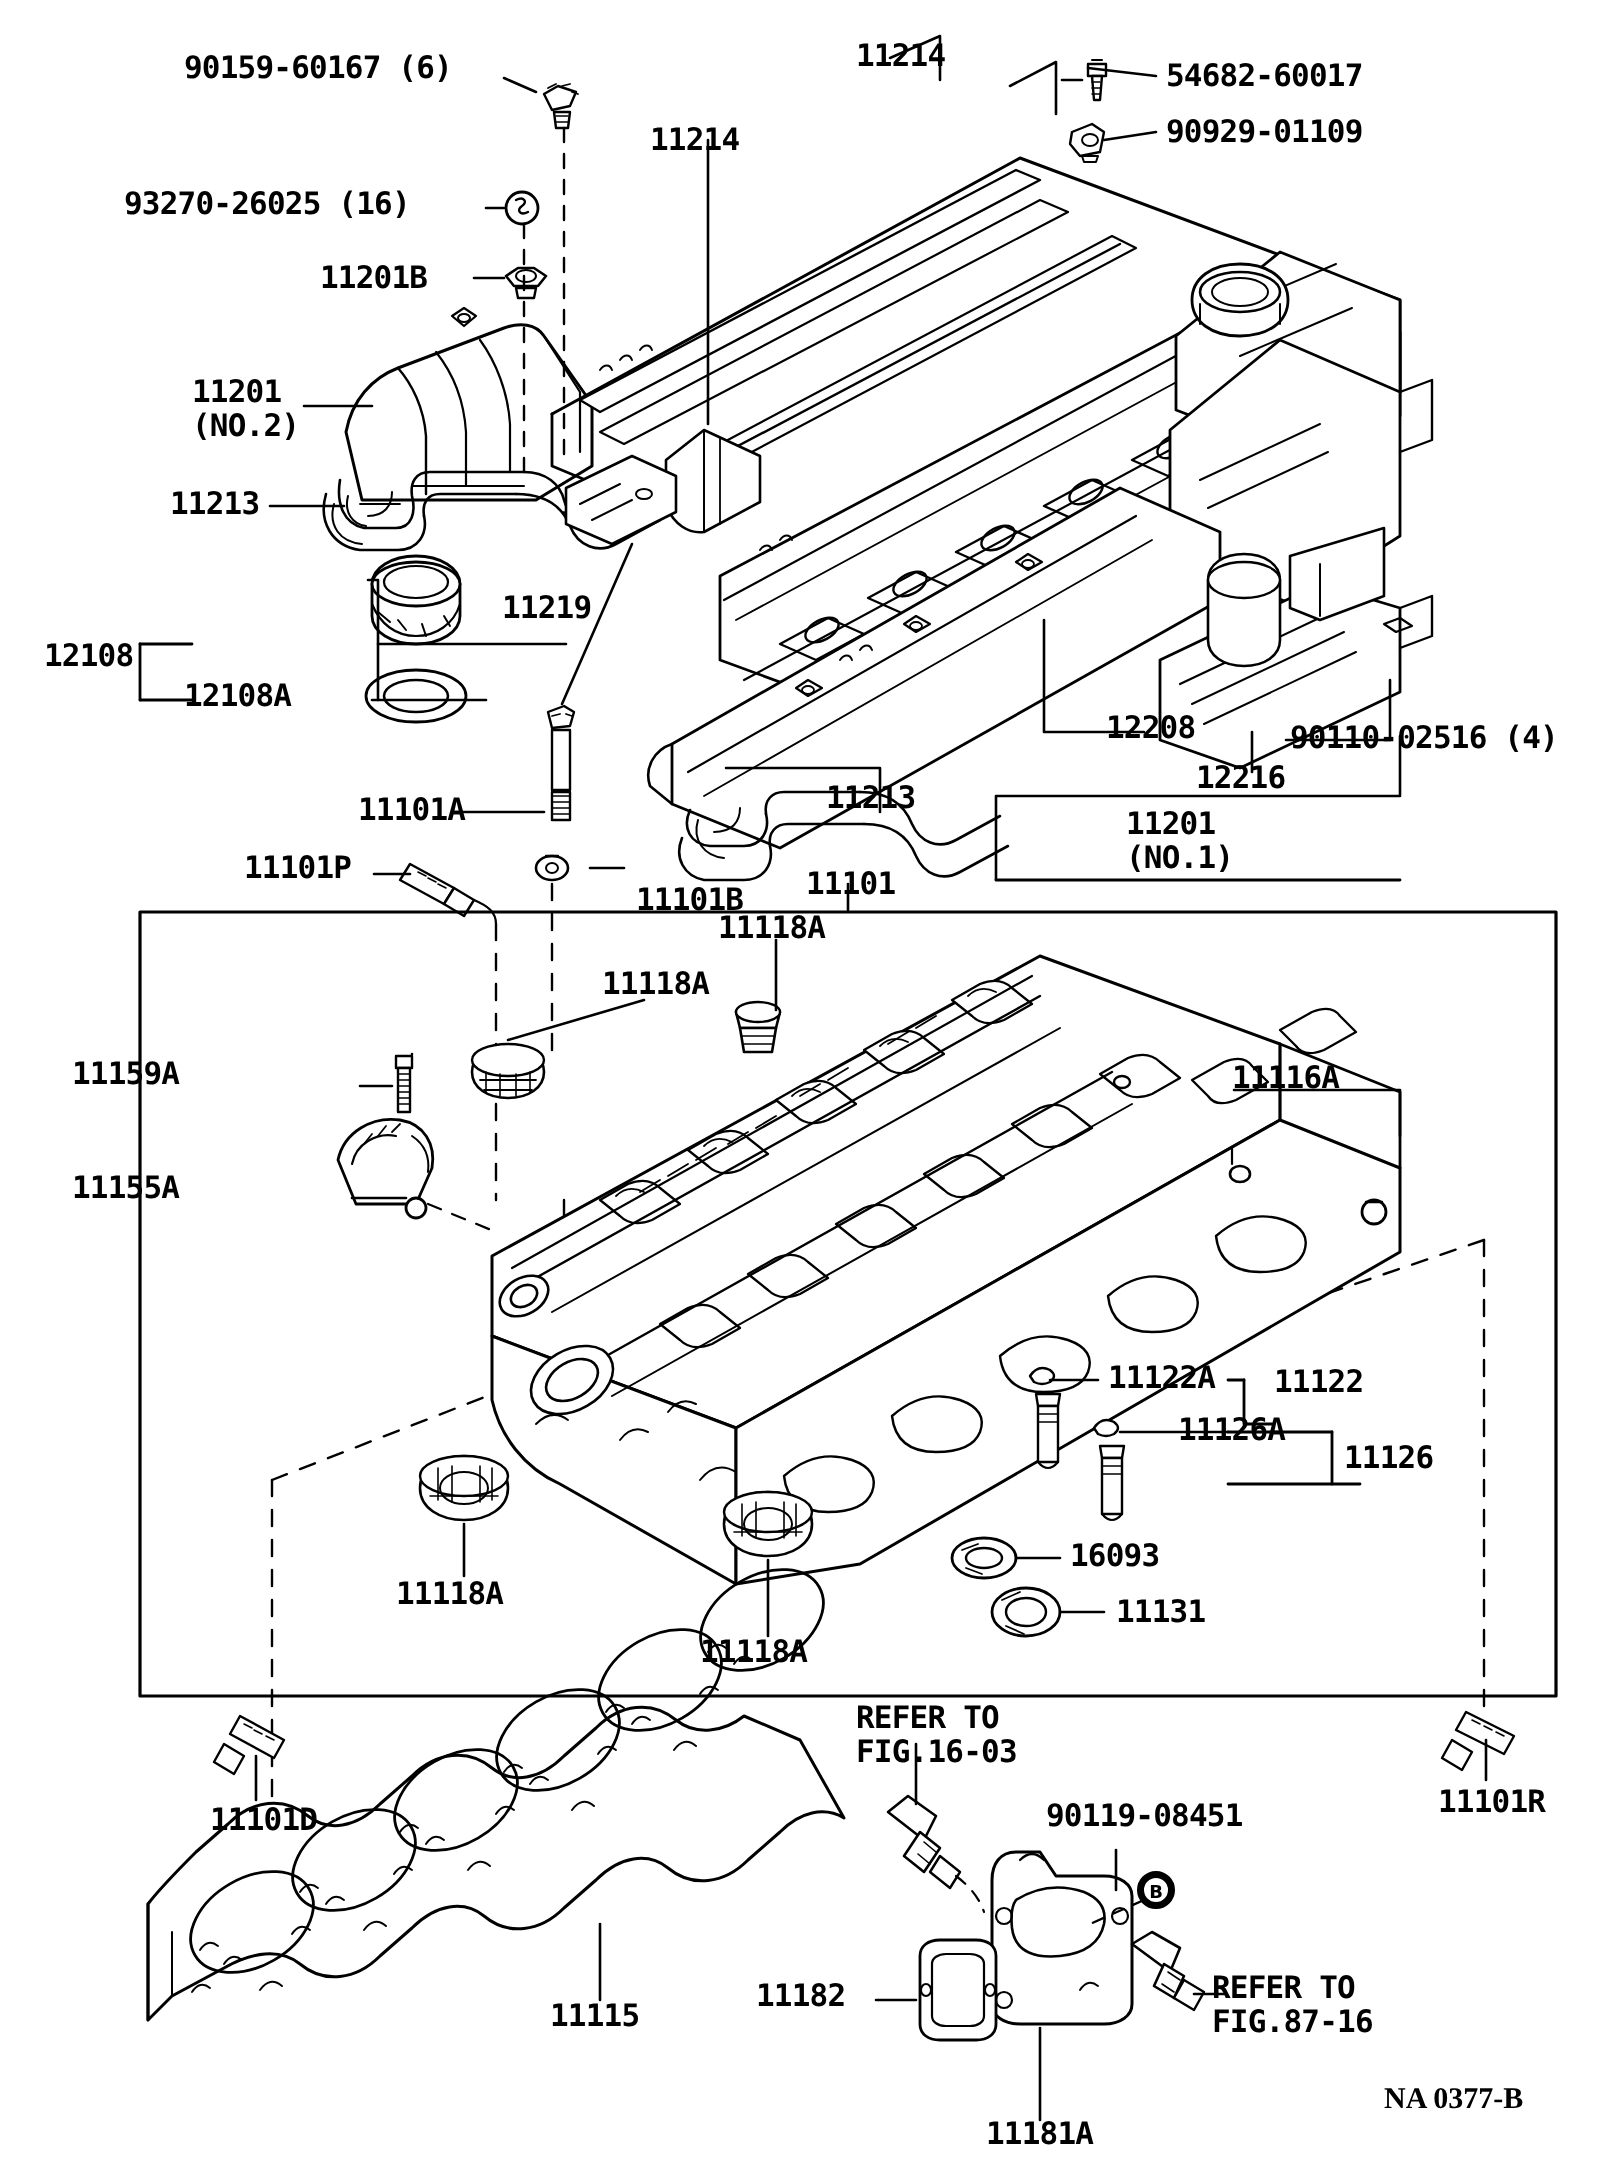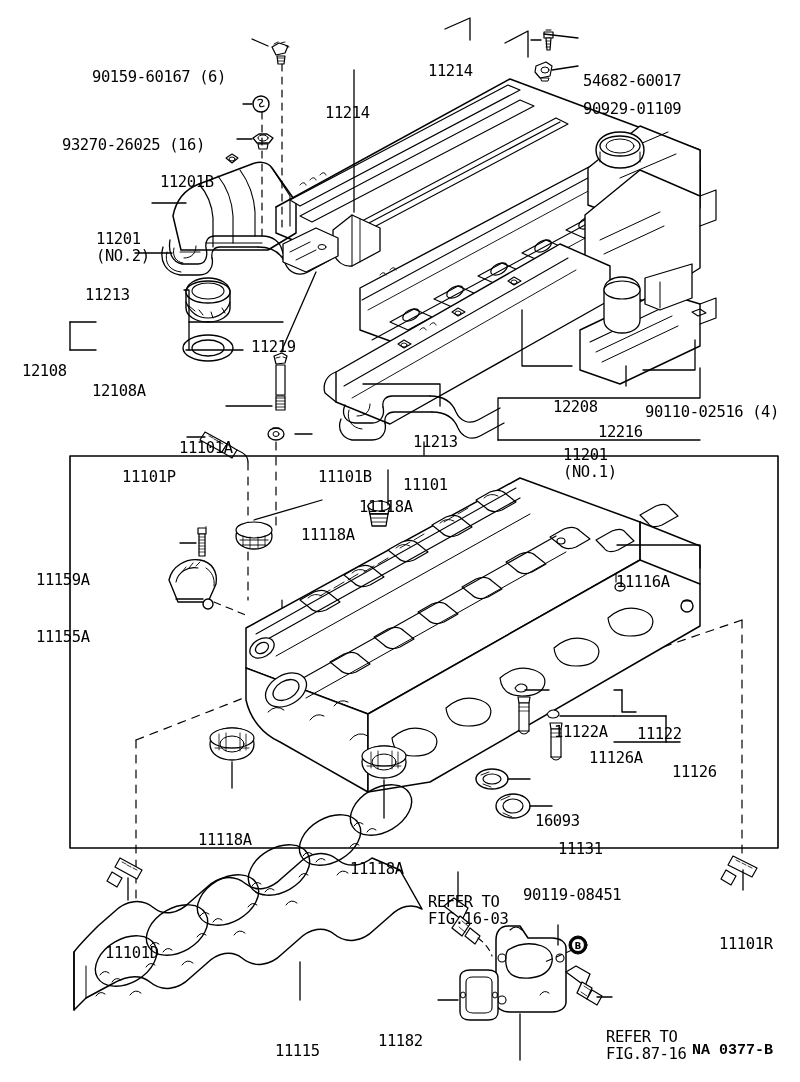--- a/index.html
+++ b/index.html
@@ -6,30 +6,29 @@
   #page{
     position:relative;width:800px;height:1082px;
     background:#ffffff;overflow:hidden;
     font-family:"DejaVu Sans Mono","Liberation Mono",monospace;
   }
   #art{position:absolute;left:0;top:0;width:800px;height:1082px;}
   .lbl{
     position:absolute;
     font-family:"DejaVu Sans Mono","Liberation Mono",monospace;
     font-size:15.5px;
-    font-weight:400;
+    font-weight:700;
     color:#000;
     white-space:pre;
     letter-spacing:-0.4px;
     line-height:17px;
-    margin-top:43px;
   }
   .code{
     position:absolute;
-    font-family:Liberation Mono, monospace;
+    font-family:Liberation Serif, serif;
     font-size:15px;font-weight:700;color:#000;white-space:pre;
     letter-spacing:0px;
   }
 </style>
 </head>
 <body>
 
 <div id="page">
 
   <svg id="art" viewBox="0 0 800 1082">
@@ -609,21 +608,21 @@
   <div class="lbl" style="left:179px; top:397px;">11101A</div>
   <div class="lbl" style="left:413px; top:391px;">11213</div>
 
   <div class="lbl" style="left:553px; top:356px;">12208</div>
   <div class="lbl" style="left:598px; top:381px;">12216</div>
   <div class="lbl" style="left:645px; top:361px;">90110-02516 (4)</div>
   <div class="lbl" style="left:563px; top:404px;">11201</div>
   <div class="lbl" style="left:563px; top:421px;">(NO.1)</div>
 
   <div class="lbl" style="left:122px; top:426px;">11101P</div>
-  <div class="lbl" style="left:318px; top:426px;">11101B</div>
+  <div class="lbl" style="left:318px; top:442px;">11101B</div>
   <div class="lbl" style="left:403px; top:434px;">11101</div>
 
   <div class="lbl" style="left:359px; top:456px;">11118A</div>
   <div class="lbl" style="left:301px; top:484px;">11118A</div>
   <div class="lbl" style="left:36px;  top:529px;">11159A</div>
   <div class="lbl" style="left:36px;  top:586px;">11155A</div>
   <div class="lbl" style="left:616px; top:531px;">11116A</div>
 
   <div class="lbl" style="left:554px; top:681px;">11122A</div>
   <div class="lbl" style="left:637px; top:683px;">11122</div>
@@ -633,21 +632,21 @@
   <div class="lbl" style="left:558px; top:798px;">11131</div>
 
   <div class="lbl" style="left:198px; top:789px;">11118A</div>
   <div class="lbl" style="left:350px; top:818px;">11118A</div>
 
   <div class="lbl" style="left:105px; top:902px;">11101D</div>
   <div class="lbl" style="left:275px; top:1000px;">11115</div>
 
   <div class="lbl" style="left:428px; top:851px;">REFER TO</div>
   <div class="lbl" style="left:428px; top:868px;">FIG.16-03</div>
-  <div class="lbl" style="left:523px; top:844px;text-align:right;">90119-08451</div>
+  <div class="lbl" style="left:523px; top:900px;text-align:right;">90119-08451</div>
   <div class="lbl" style="left:719px; top:893px;">11101R</div>
   <div class="lbl" style="left:378px; top:990px;">11182</div>
   <div class="lbl" style="left:493px; top:1059px;">11181A</div>
   <div class="lbl" style="left:606px; top:986px;">REFER TO</div>
   <div class="lbl" style="left:606px; top:1003px;">FIG.87-16</div>
 
   <div class="code" style="left:692px; top:1042px;">NA 0377-B</div>
 
 </div>
 

